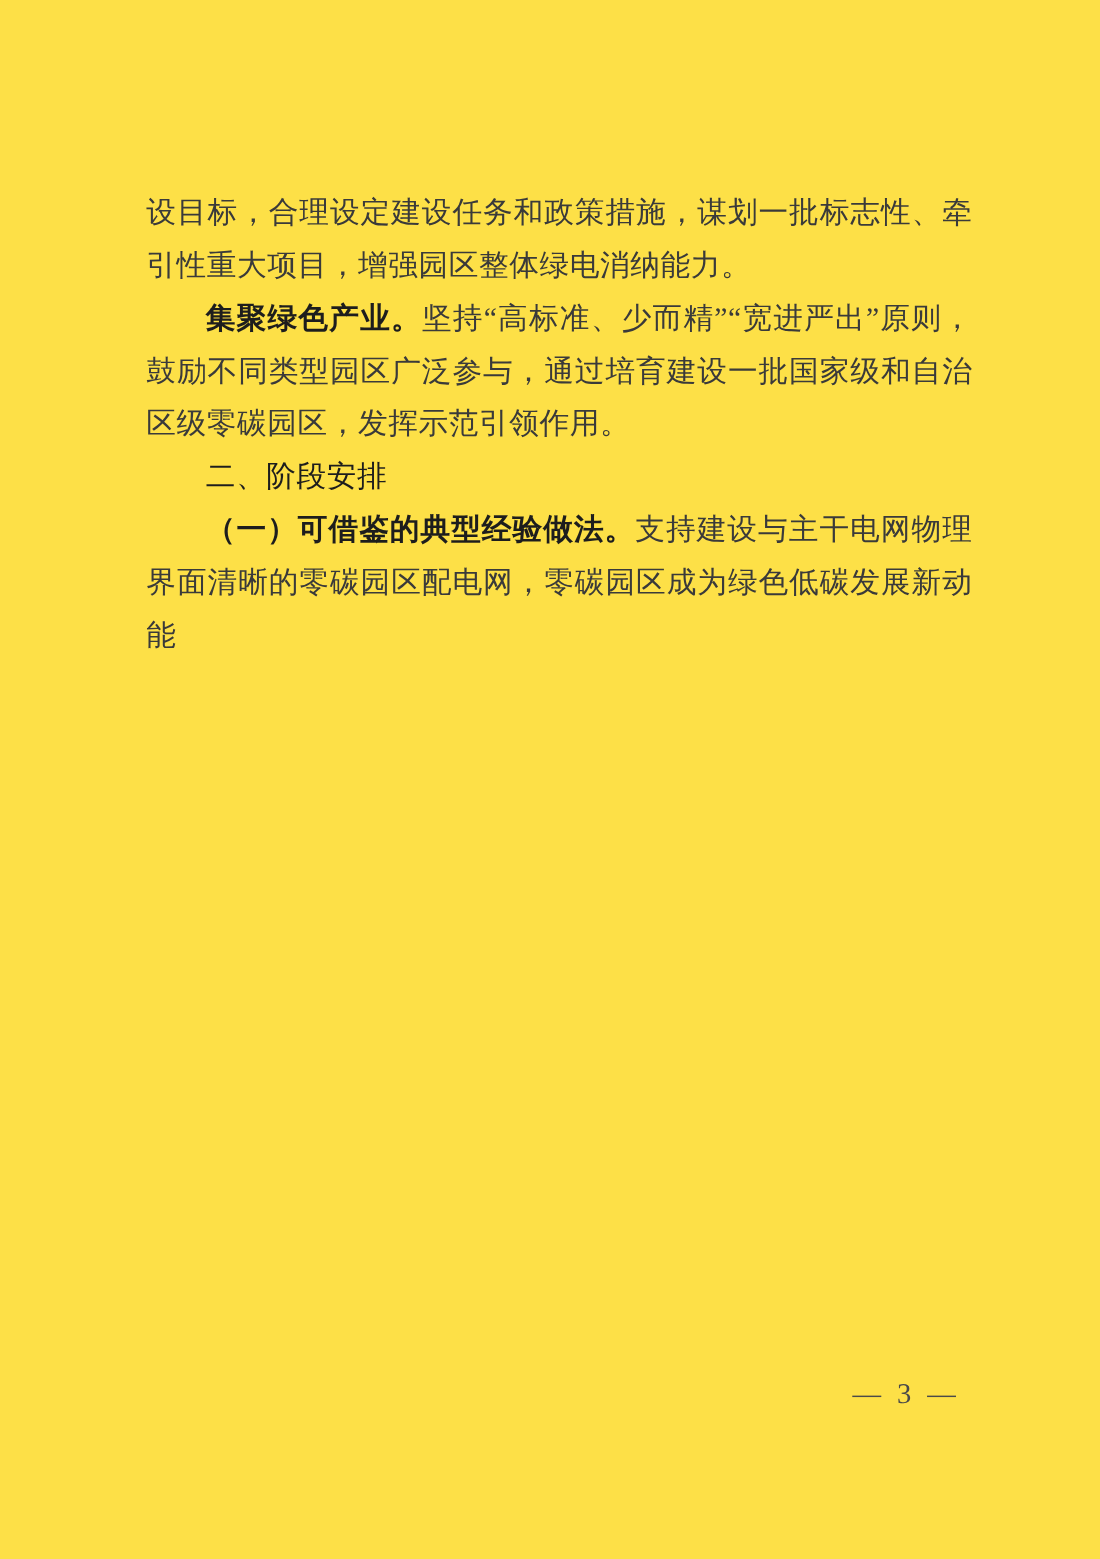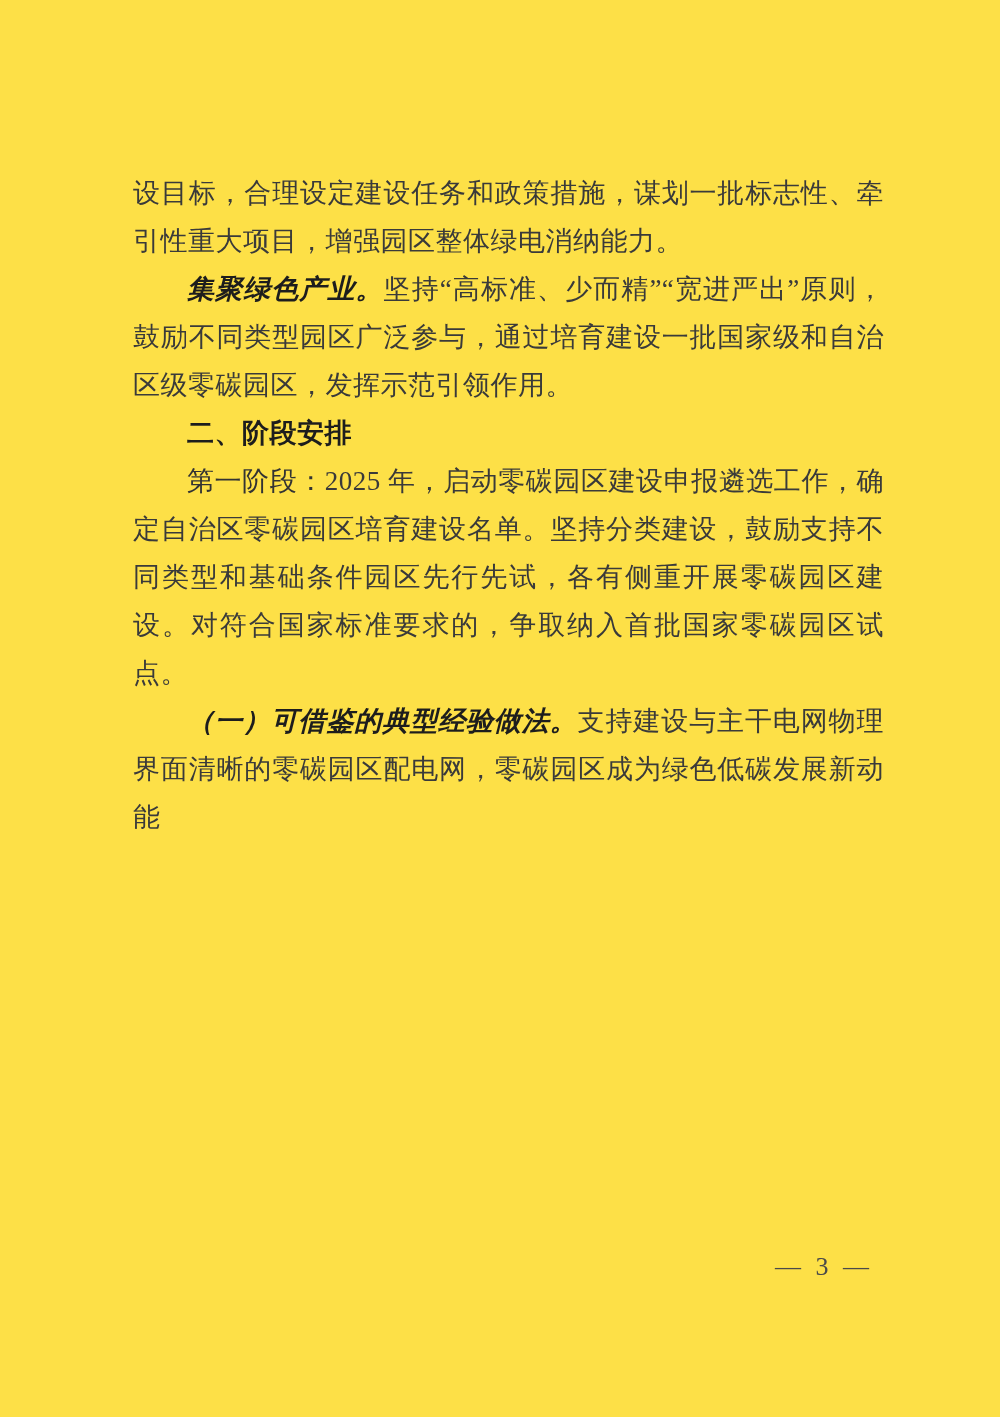--- a/index.html
+++ b/index.html
@@ -29,27 +29,26 @@
   }
   .content p {
     margin: 0;
     padding: 0;
   }
   .indent {
     text-indent: 2em;
   }
   .heading {
     font-family: "Liberation Sans", "DejaVu Sans", sans-serif;
-    font-weight: bold;
+    font-weight: normal;
     color: #1d1d1d;
   }
   .lead-bold {
     font-weight: bold;
     color: #1d1d1d;
-    font-style: italic;
   }
   .lead-kaiti {
     color: #333333;
   }
   .page-number {
     position: absolute;
     top: 1252px;
     right: 127px;
     font-size: 26px;
     letter-spacing: 4px;
@@ -63,21 +62,20 @@
 <div class="page">
 
   <div class="content">
 
     <p><span>设目标，合理设定建设任务和政策措施，谋划一批标志性、牵引性重大项目，增强园区整体绿电消纳能力。</span></p>
 
     <p class="indent"><span class="lead-bold">集聚绿色产业。</span><span>坚持“高标准、少而精”“宽进严出”原则，鼓励不同类型园区广泛参与，通过培育建设一批国家级和自治区级零碳园区，发挥示范引领作用。</span></p>
 
     <p class="indent heading"><span>二、阶段安排</span></p>
 
-    <p class="indent"><span class="lead-kaiti">第一阶段：</span><span>2025 年，启动零碳园区建设申报遴选工作，确定自治区零碳园区培育建设名单。坚持分类建设，鼓励支持不同类型和基础条件园区先行先试，各有侧重开展零碳园区建设。对符合国家标准要求的，争取纳入首批国家零碳园区试点。</span></p>
 
 
 
 
     <p class="indent"><span class="lead-bold">（一）可借鉴的典型经验做法。</span><span>支持建设与主干电网物理界面清晰的零碳园区配电网，零碳园区成为绿色低碳发展新动能</span></p>
 
   </div>
 
   <div class="page-number">— 3 —</div>
 

